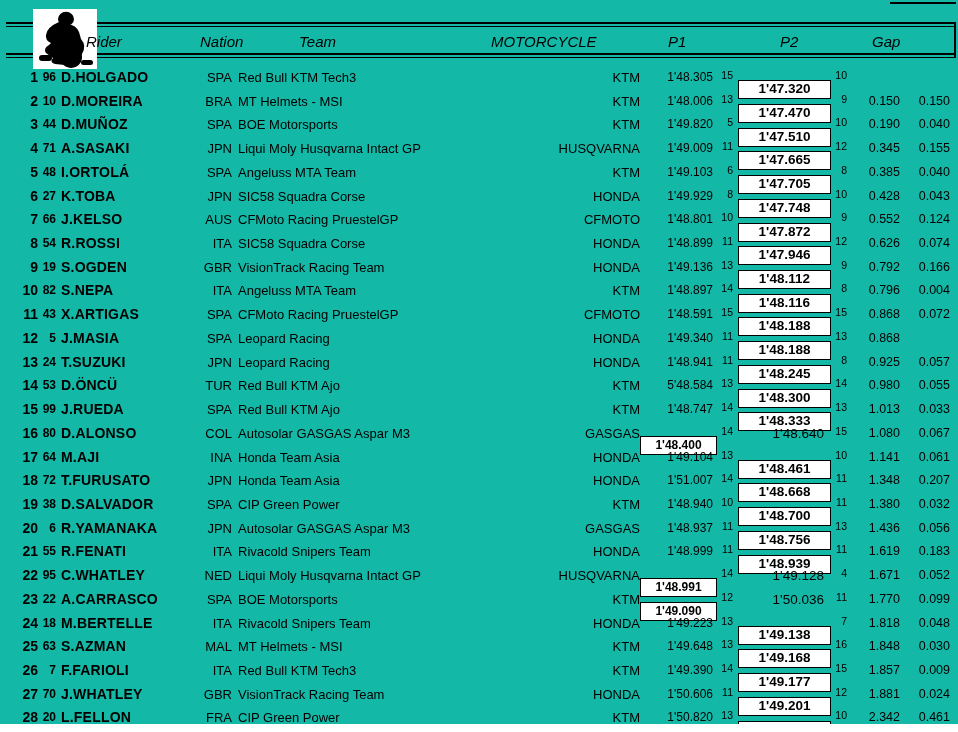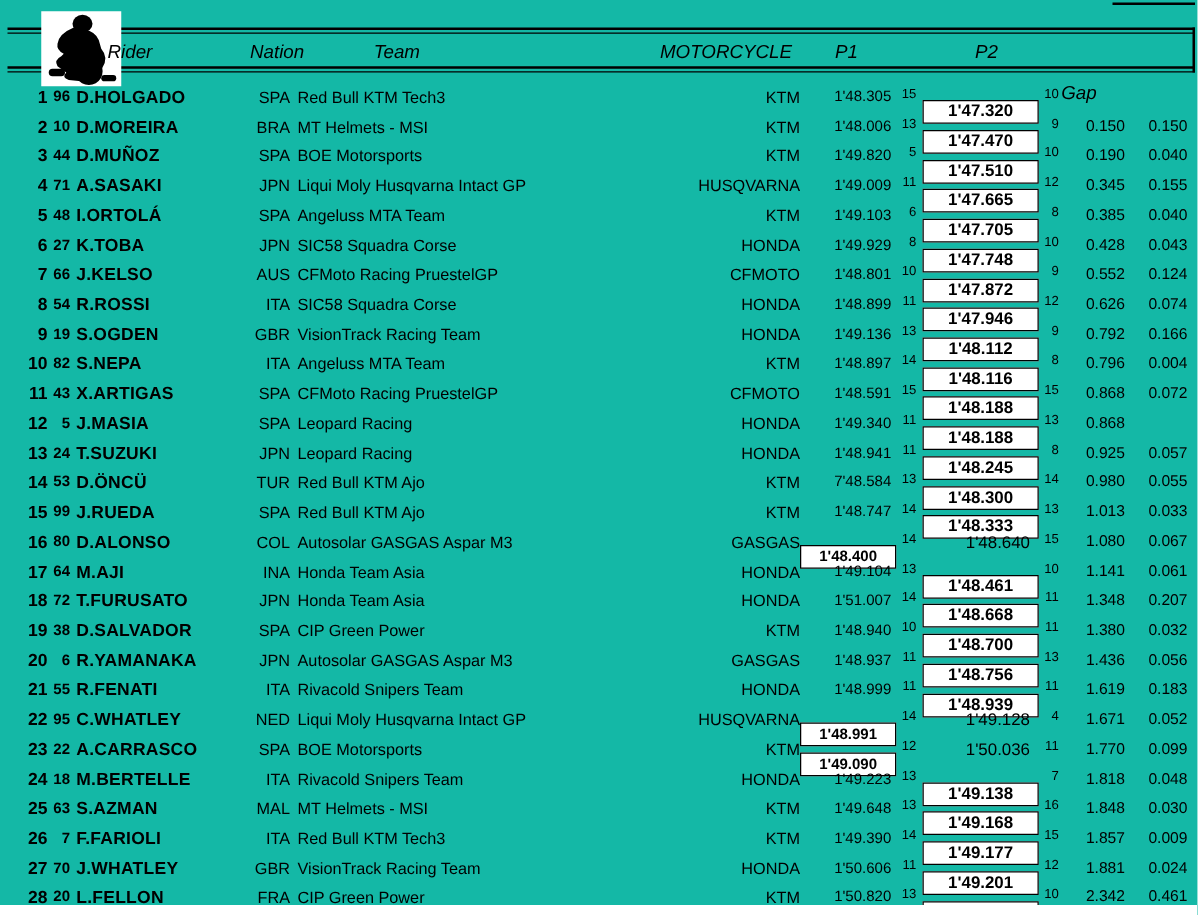--- a/index.html
+++ b/index.html
@@ -13,21 +13,21 @@
   .hr.b1 { top:53.2px; } .hr.b2 { top:56.8px; }
   .vr-right { position:absolute; left:954px; top:22px; width:2px; height:36px; background:#000; }
   .top-right-line { position:absolute; left:890px; top:2px; width:66px; height:2.4px; background:#000; }
 
   
   .hlabel {
     position:absolute; top:31px; height:22px; line-height:22px;
     font-style:italic; font-size:15px; white-space:nowrap;
   }
   .h-rider { left:86px; } .h-nation { left:200px; } .h-team { left:299px; }
-  .h-moto { left:528px; } .h-p1 { left:668px; } .h-p2 { left:780px; } .h-gap { left:849px;margin-top:33px; }
+  .h-moto { left:491px; } .h-p1 { left:668px; } .h-p2 { left:780px; } .h-gap { left:872px; }
 
   
   .icon-wrap {
     position:absolute; left:33px; top:9px; width:64px; height:60px;
     background:#fff; display:flex; align-items:center; justify-content:center;
   }
 
   
   .rows { position:absolute; left:0; top:66px; width:958px; }
   .row { position:relative; height:23.72px; }
@@ -281,21 +281,21 @@
     <span class="c g1">0.925</span>
     <span class="c g2">0.057</span>
   </div>
       <div class="row">
     <span class="c pos">14</span>
     <span class="c num">53</span>
     <span class="c name">D.ÖNCÜ</span>
     <span class="c nat">TUR</span>
     <span class="c team">Red Bull KTM Ajo</span>
     <span class="c moto">KTM</span>
-    <span class="c p1">7'48.584</span>
+    <span class="c p1">5'48.584</span>
     <span class="c p1l">13</span>
     <span class="c p2 best">1'48.300</span>
     <span class="c p2l">14</span>
     <span class="c g1">0.980</span>
     <span class="c g2">0.055</span>
   </div>
       <div class="row">
     <span class="c pos">15</span>
     <span class="c num">99</span>
     <span class="c name">J.RUEDA</span>

